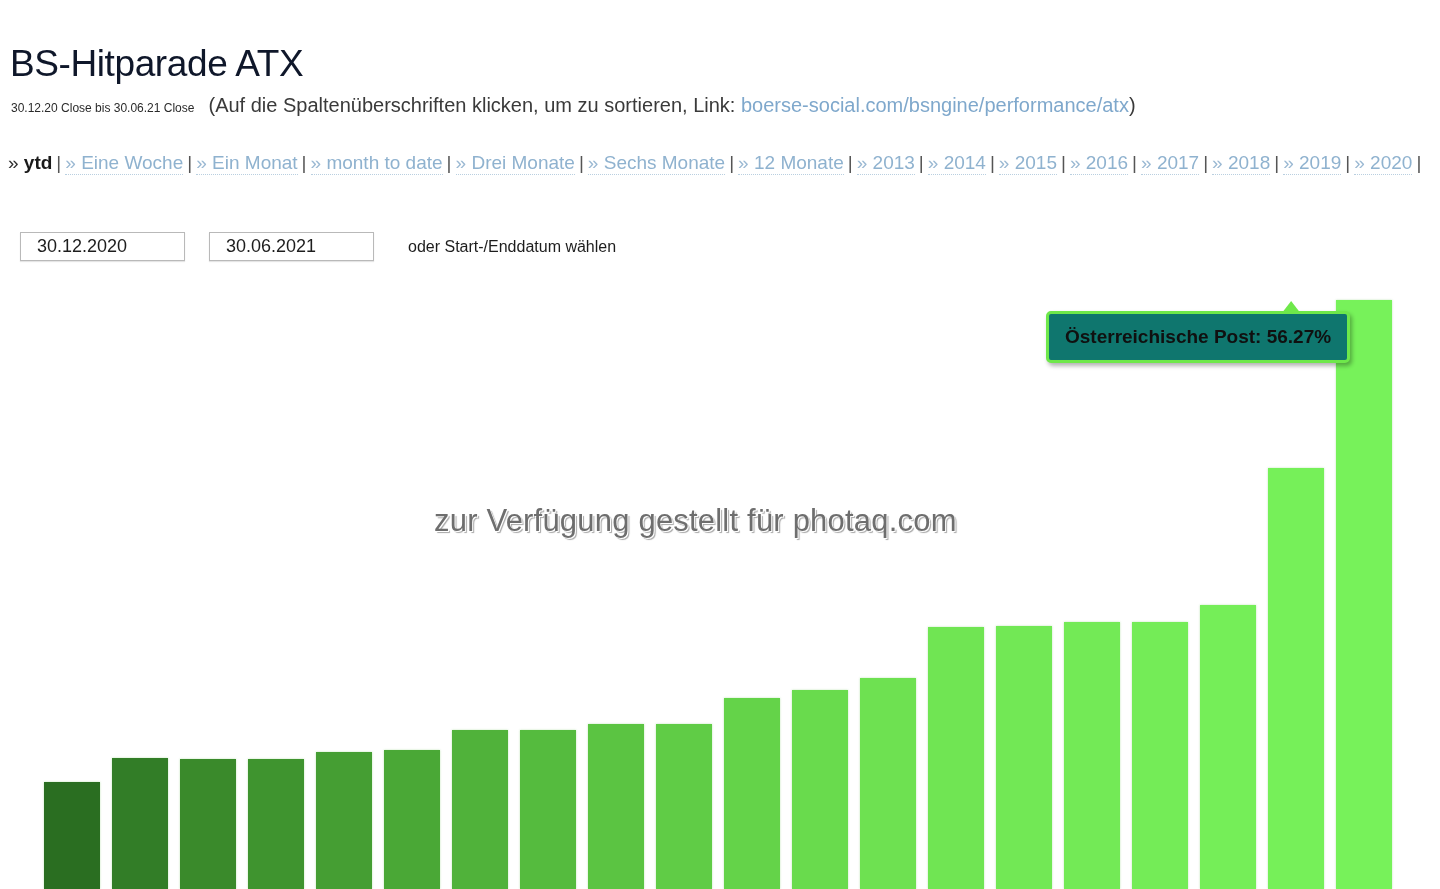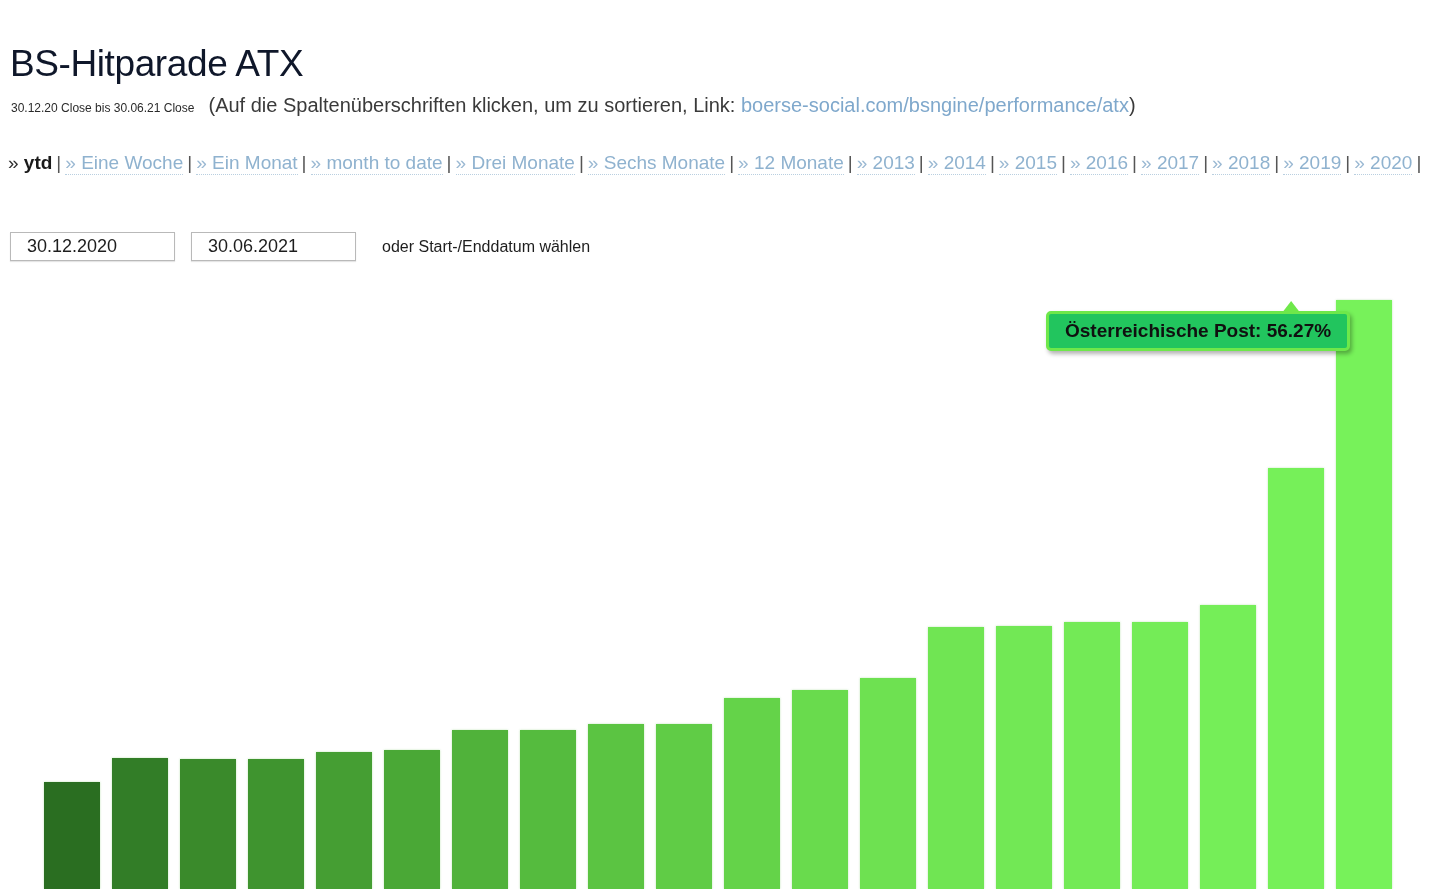--- a/index.html
+++ b/index.html
@@ -75,24 +75,25 @@
   .navbar .nav-item.active .chev { color: #303030; font-weight: normal; }
   .navbar .sep {
     color: #555;
     padding: 0 4px;
     border: none;
   }
 
   
   .daterow {
     position: absolute;
-    left: 10px;
+    left: 20px;
     top: 232px;
     display: flex;
     align-items: center;
+    gap: 8px;
   }
   .date-field {
     width: 165px;
     height: 29px;
     line-height: 29px;
     border: 1px solid #b9b9b9;
     background: #fff;
     font-family: "Liberation Sans", sans-serif;
     font-size: 18px;
     color: #1d1d1d;
@@ -133,23 +134,23 @@
     white-space: nowrap;
     text-shadow: 1px 1px 0 #ffffff, 2px 2px 1px rgba(0,0,0,0.35);
     pointer-events: none;
   }
 
   
   .tooltip {
     position: absolute;
     left: 1046px;
     top: 311px;
-    height: 40px;
+    height: 52px;
     box-sizing: border-box;
-    background: #22c55e;
+    background: #0f766e;
     border: 3px solid #6ee84a;
     border-radius: 5px;
     padding: 0 16px;
     display: flex;
     align-items: center;
     font-size: 19px;
     font-weight: bold;
     color: #101010;
     white-space: nowrap;
     box-shadow: 2px 3px 4px rgba(0,0,0,0.30);
@@ -185,20 +186,21 @@
       <div class="bar" title="Titel 13: 21.2%" style="left: 860px; width: 56px; height: 211px; background: rgb(110, 225, 81);"></div>
       <div class="bar" title="Titel 14: 27%" style="left: 928px; width: 56px; height: 262px; background: rgb(112, 229, 83);"></div>
       <div class="bar" title="Titel 15: 27.1%" style="left: 996px; width: 56px; height: 263px; background: rgb(114, 232, 85);"></div>
       <div class="bar" title="Titel 16: 27.6%" style="left: 1064px; width: 56px; height: 267px; background: rgb(115, 234, 86);"></div>
       <div class="bar" title="Titel 17: 27.7%" style="left: 1132px; width: 56px; height: 267px; background: rgb(116, 236, 87);"></div>
       <div class="bar" title="Titel 18: 29.6%" style="left: 1200px; width: 56px; height: 284px; background: rgb(117, 238, 88);"></div>
       <div class="bar" title="Titel 19: 45.9%" style="left: 1268px; width: 56px; height: 421px; background: rgb(118, 240, 89);"></div>
       <div class="bar" title="Österreichische Post: 56.27%" style="left: 1336px; width: 56px; height: 589px; background: rgb(119, 242, 90);"></div>
     </div>
 
+  <div class="watermark">zur Verfügung gestellt für photaq.com</div>
 
   <div class="tooltip">
     <span class="notch"></span>
     <span>Österreichische Post: 56.27%</span>
   </div>
 </div>
 
 <h1 class="page-title">BS-Hitparade ATX</h1>
 
 <div class="subline">

